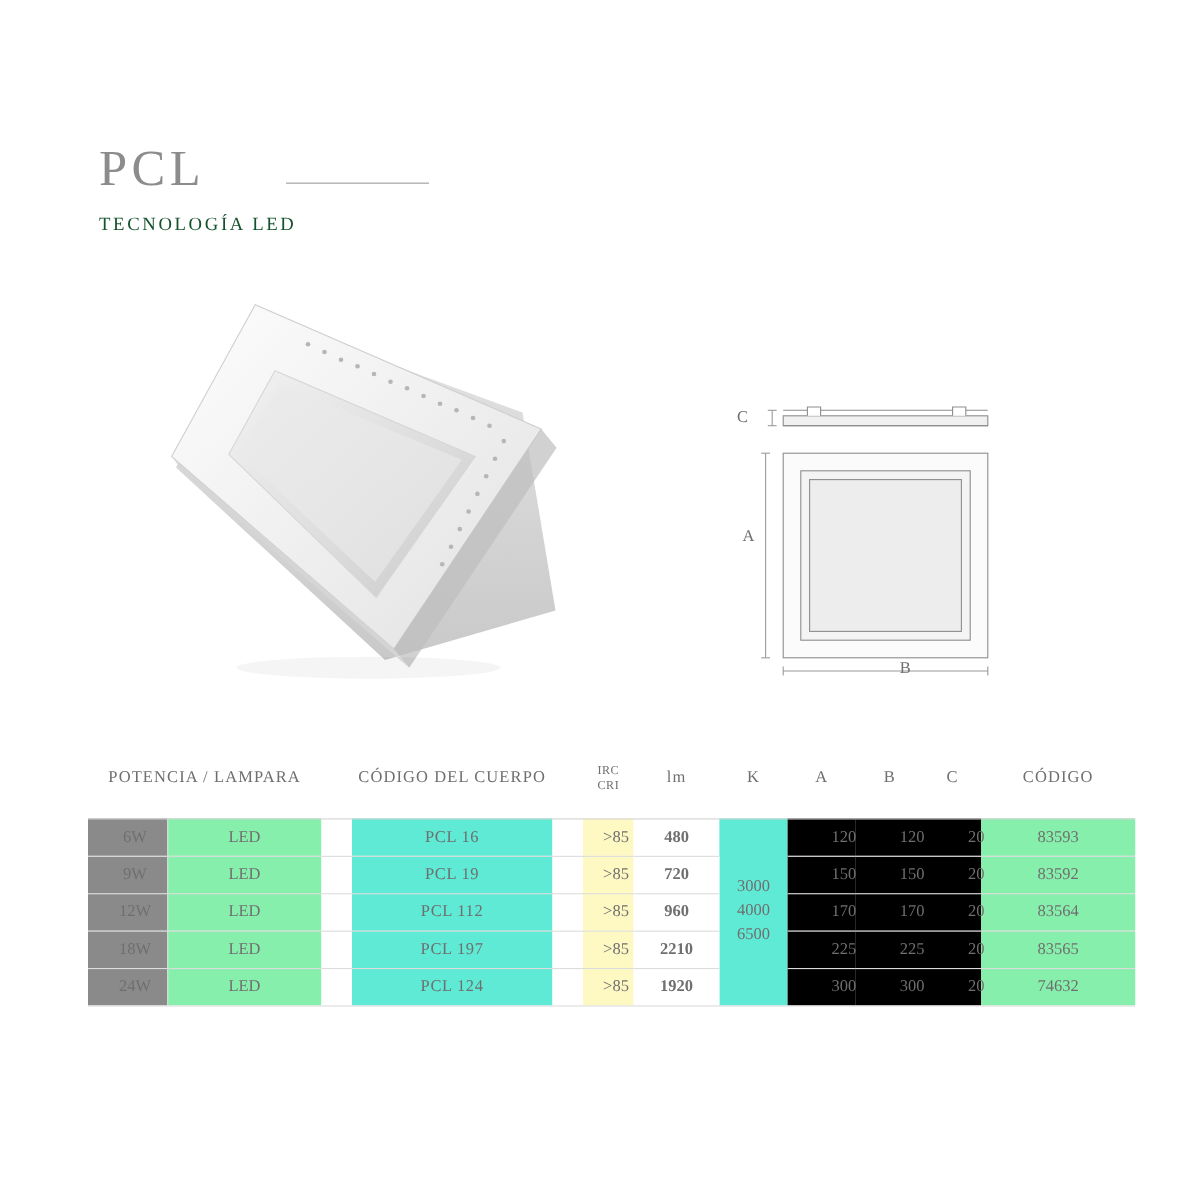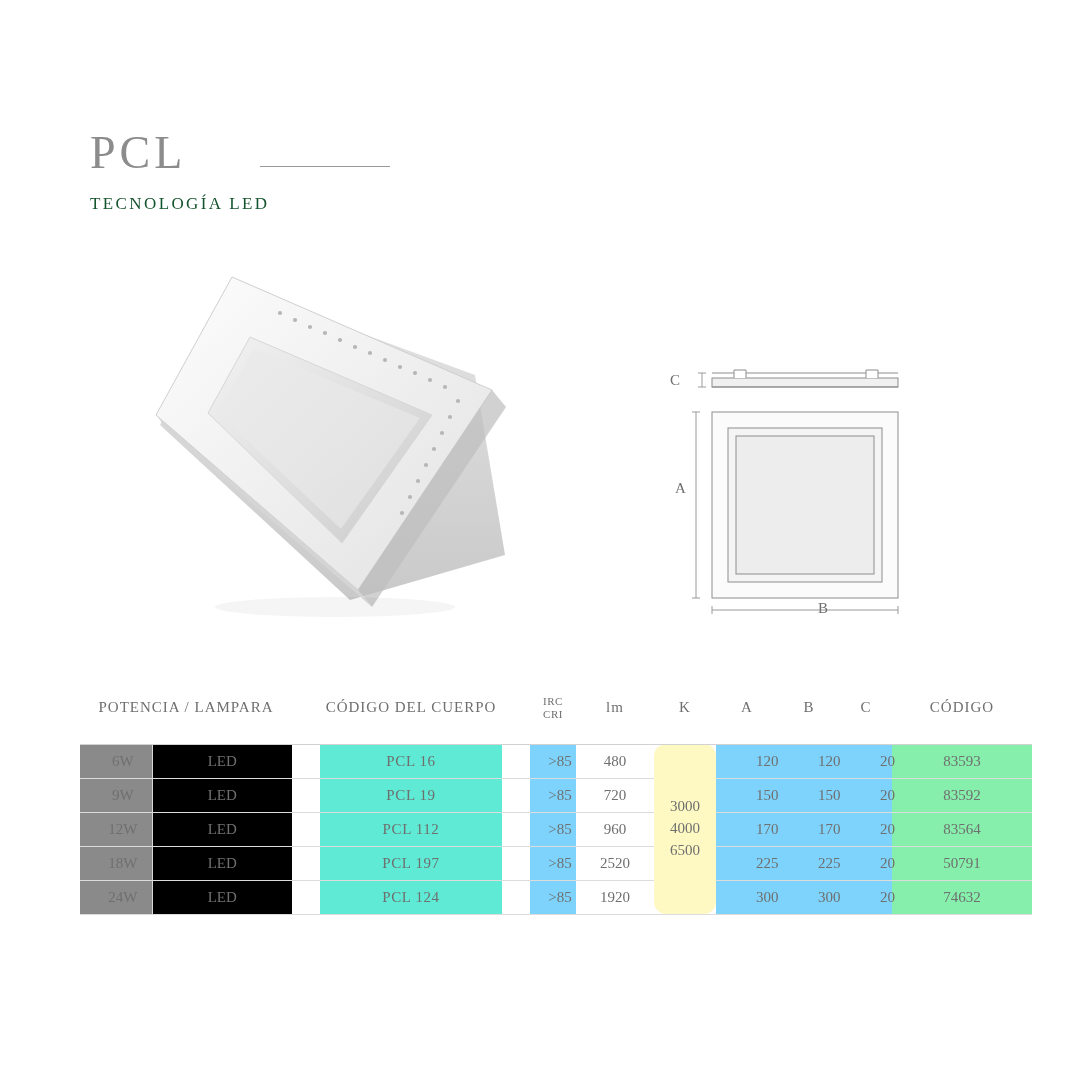--- a/index.html
+++ b/index.html
@@ -80,26 +80,26 @@
     text-align: center;
     vertical-align: middle;
     color: #6f6f6f;
     border-bottom: 1px solid #dcdcdc;
     font-family: "Liberation Serif", serif;
   }
   .body-row:last-child td { border-bottom: 1px solid #dcdcdc; }
 
   
   .c-pot   { background: #8a8a8a; color: #ffffff; }
-  .c-lamp  { background: #000000; color: #6f6f6f; border-left: 1px solid #d9d9d9; }
+  .c-lamp  { background: #86efac; color: #6f6f6f; border-left: 1px solid #d9d9d9; }
   .c-code  { background: #5eead4; color: #ffffff; letter-spacing: .6px; }
-  .c-irc   { background: #7dd3fc; color: #ffffff; font-size: 13px; }
-  .c-lm    { background: #ffffff; }
-  .c-k     { background: #fef9c3; color: #ffffff; border-radius: 12px; }
-  .c-dim   { background: #7dd3fc; padding-left: 40px; }
+  .c-irc   { background: #fef9c3; color: #ffffff; font-size: 13px; }
+  .c-lm    { background: #ffffff; font-weight: bold; }
+  .c-k     { background: #5eead4; color: #ffffff; }
+  .c-dim   { background: #000000; padding-left: 40px; }
   .c-cod   { background: #86efac; }
 
   .c-pot, .c-irc { border-bottom: 1px solid #ffffff; padding-left: 14px; }
   .c-k { border-bottom: none; }
   .k-cell { font-size: 15px; line-height: 1.45; color: #ffffff; }
 
   .sep-dark { border-bottom: 1px solid #3a3a3a; }
 
   
   col.w-pot  { width: 72px; }
@@ -303,25 +303,25 @@
           <td class="c-dim">20</td>
           <td class="c-cod">83564</td>
         </tr>
         <tr class="body-row">
           <td class="c-pot">18W</td>
           <td class="c-lamp">LED</td>
           <td></td>
           <td class="c-code sep-dark">PCL 197</td>
           <td></td>
           <td class="c-irc">&gt;85</td>
-          <td class="c-lm">2520</td>
+          <td class="c-lm">2210</td>
           <td class="c-dim">225</td>
           <td class="c-dim">225</td>
           <td class="c-dim">20</td>
-          <td class="c-cod">50791</td>
+          <td class="c-cod">83565</td>
         </tr>
         <tr class="body-row">
           <td class="c-pot">24W</td>
           <td class="c-lamp">LED</td>
           <td></td>
           <td class="c-code">PCL 124</td>
           <td></td>
           <td class="c-irc">&gt;85</td>
           <td class="c-lm">1920</td>
           <td class="c-dim">300</td>

